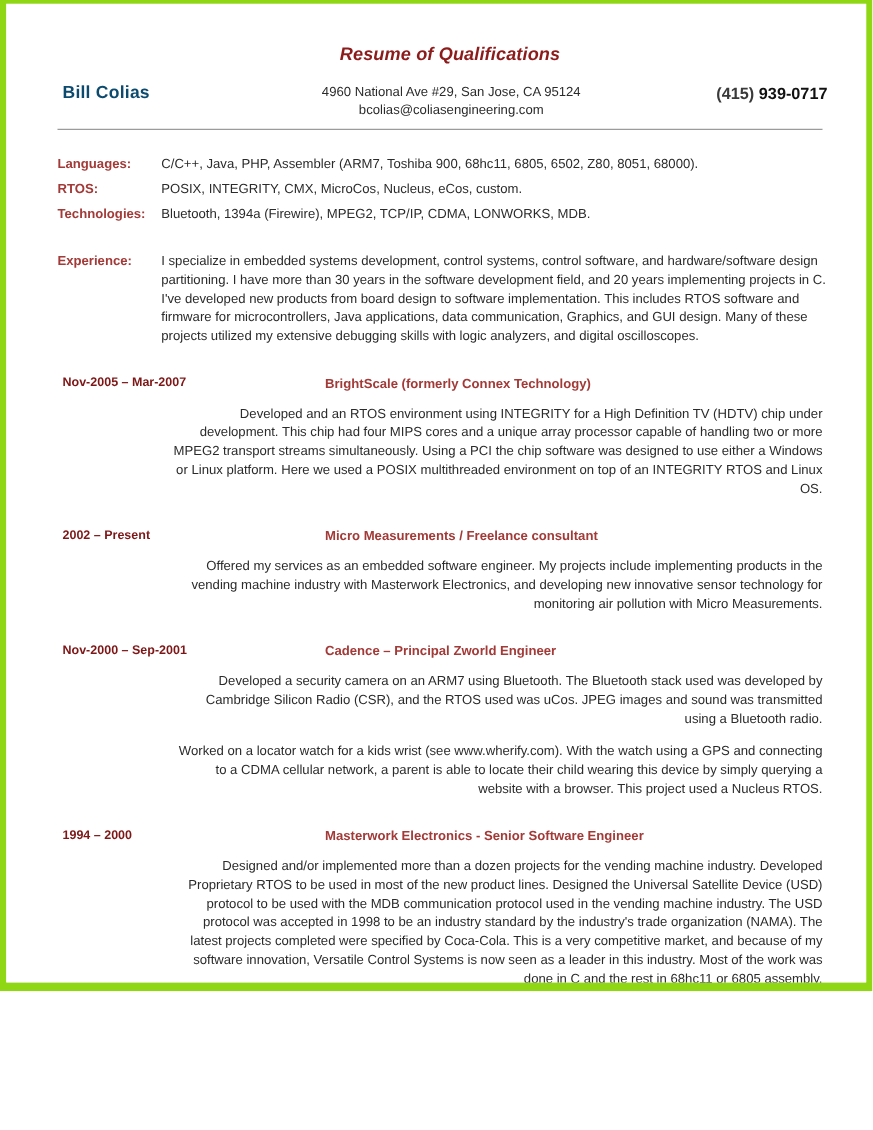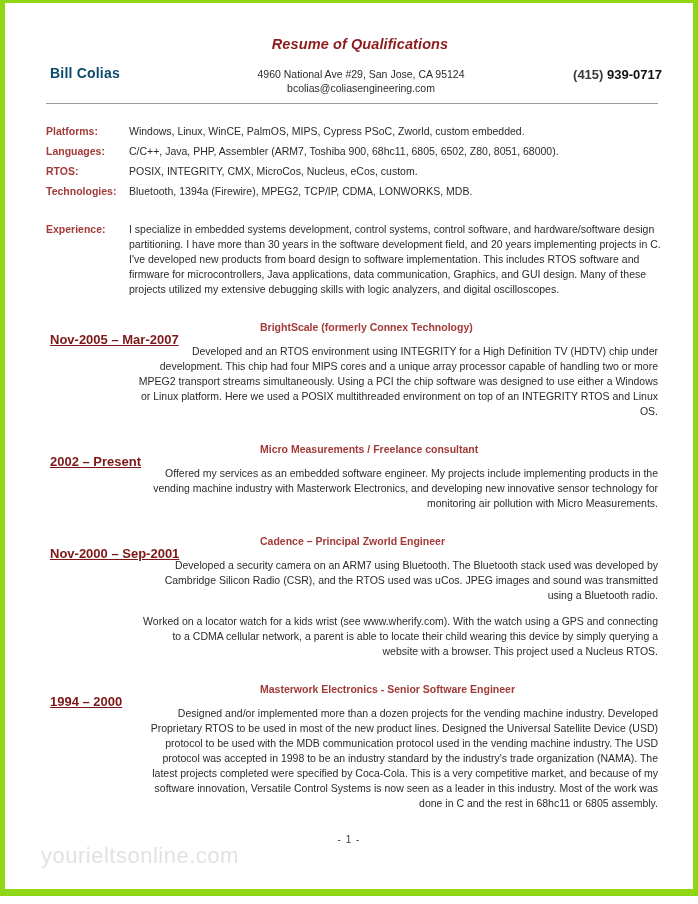--- a/index.html
+++ b/index.html
@@ -9,21 +9,21 @@
     background: #ffffff;
   }
   body {
     font-family: "Liberation Sans", sans-serif;
     -webkit-font-smoothing: antialiased;
   }
 
   .page {
     position: relative;
     width: 698px;
-    height: 896px;
+    height: 793px;
     box-sizing: border-box;
     background: #ffffff;
     border-left: 5px solid #8fd614;
     border-right: 5px solid #8fd614;
     border-bottom: 7px solid #8fd614;
     border-top: 3px solid #8fd614;
     overflow: hidden;
   }
 
   .sheet {
@@ -139,25 +139,24 @@
   .job {
     margin-top: 24px;
   }
   .job-head {
     position: relative;
     height: 16px;
   }
   .job-dates {
     position: absolute;
     left: 4px;
-    top: 11px;
-    font-size: 13px;
+    top: 0;
+    font-size: 10px;
     font-weight: bold;
     color: #7d1717;
-    text-decoration: underline;
   }
   .job-title {
     position: absolute;
     left: 214px;
     top: 0;
     font-size: 10.5px;
     font-weight: bold;
     color: #a23a38;
   }
   .job-body {
@@ -216,24 +215,20 @@
 
         <div class="phone">
           <span class="area">(415)</span><span>&nbsp;</span><span class="num">939-0717</span>
         </div>
       </div>
 
       <div class="hr"></div>
 
       <div class="skills">
 
-        <div class="skill-row">
-          <div class="skill-label">Platforms:</div>
-          <div class="skill-value">Windows, Linux, WinCE, PalmOS, MIPS, Cypress PSoC, Zworld, custom embedded.</div>
-        </div>
 
         <div class="skill-row">
           <div class="skill-label">Languages:</div>
           <div class="skill-value">C/C++, Java, PHP, Assembler (ARM7, Toshiba 900, 68hc11, 6805, 6502, Z80, 8051, 68000).</div>
         </div>
 
         <div class="skill-row">
           <div class="skill-label">RTOS:</div>
           <div class="skill-value">POSIX, INTEGRITY, CMX, MicroCos, Nucleus, eCos, custom.</div>
         </div>

